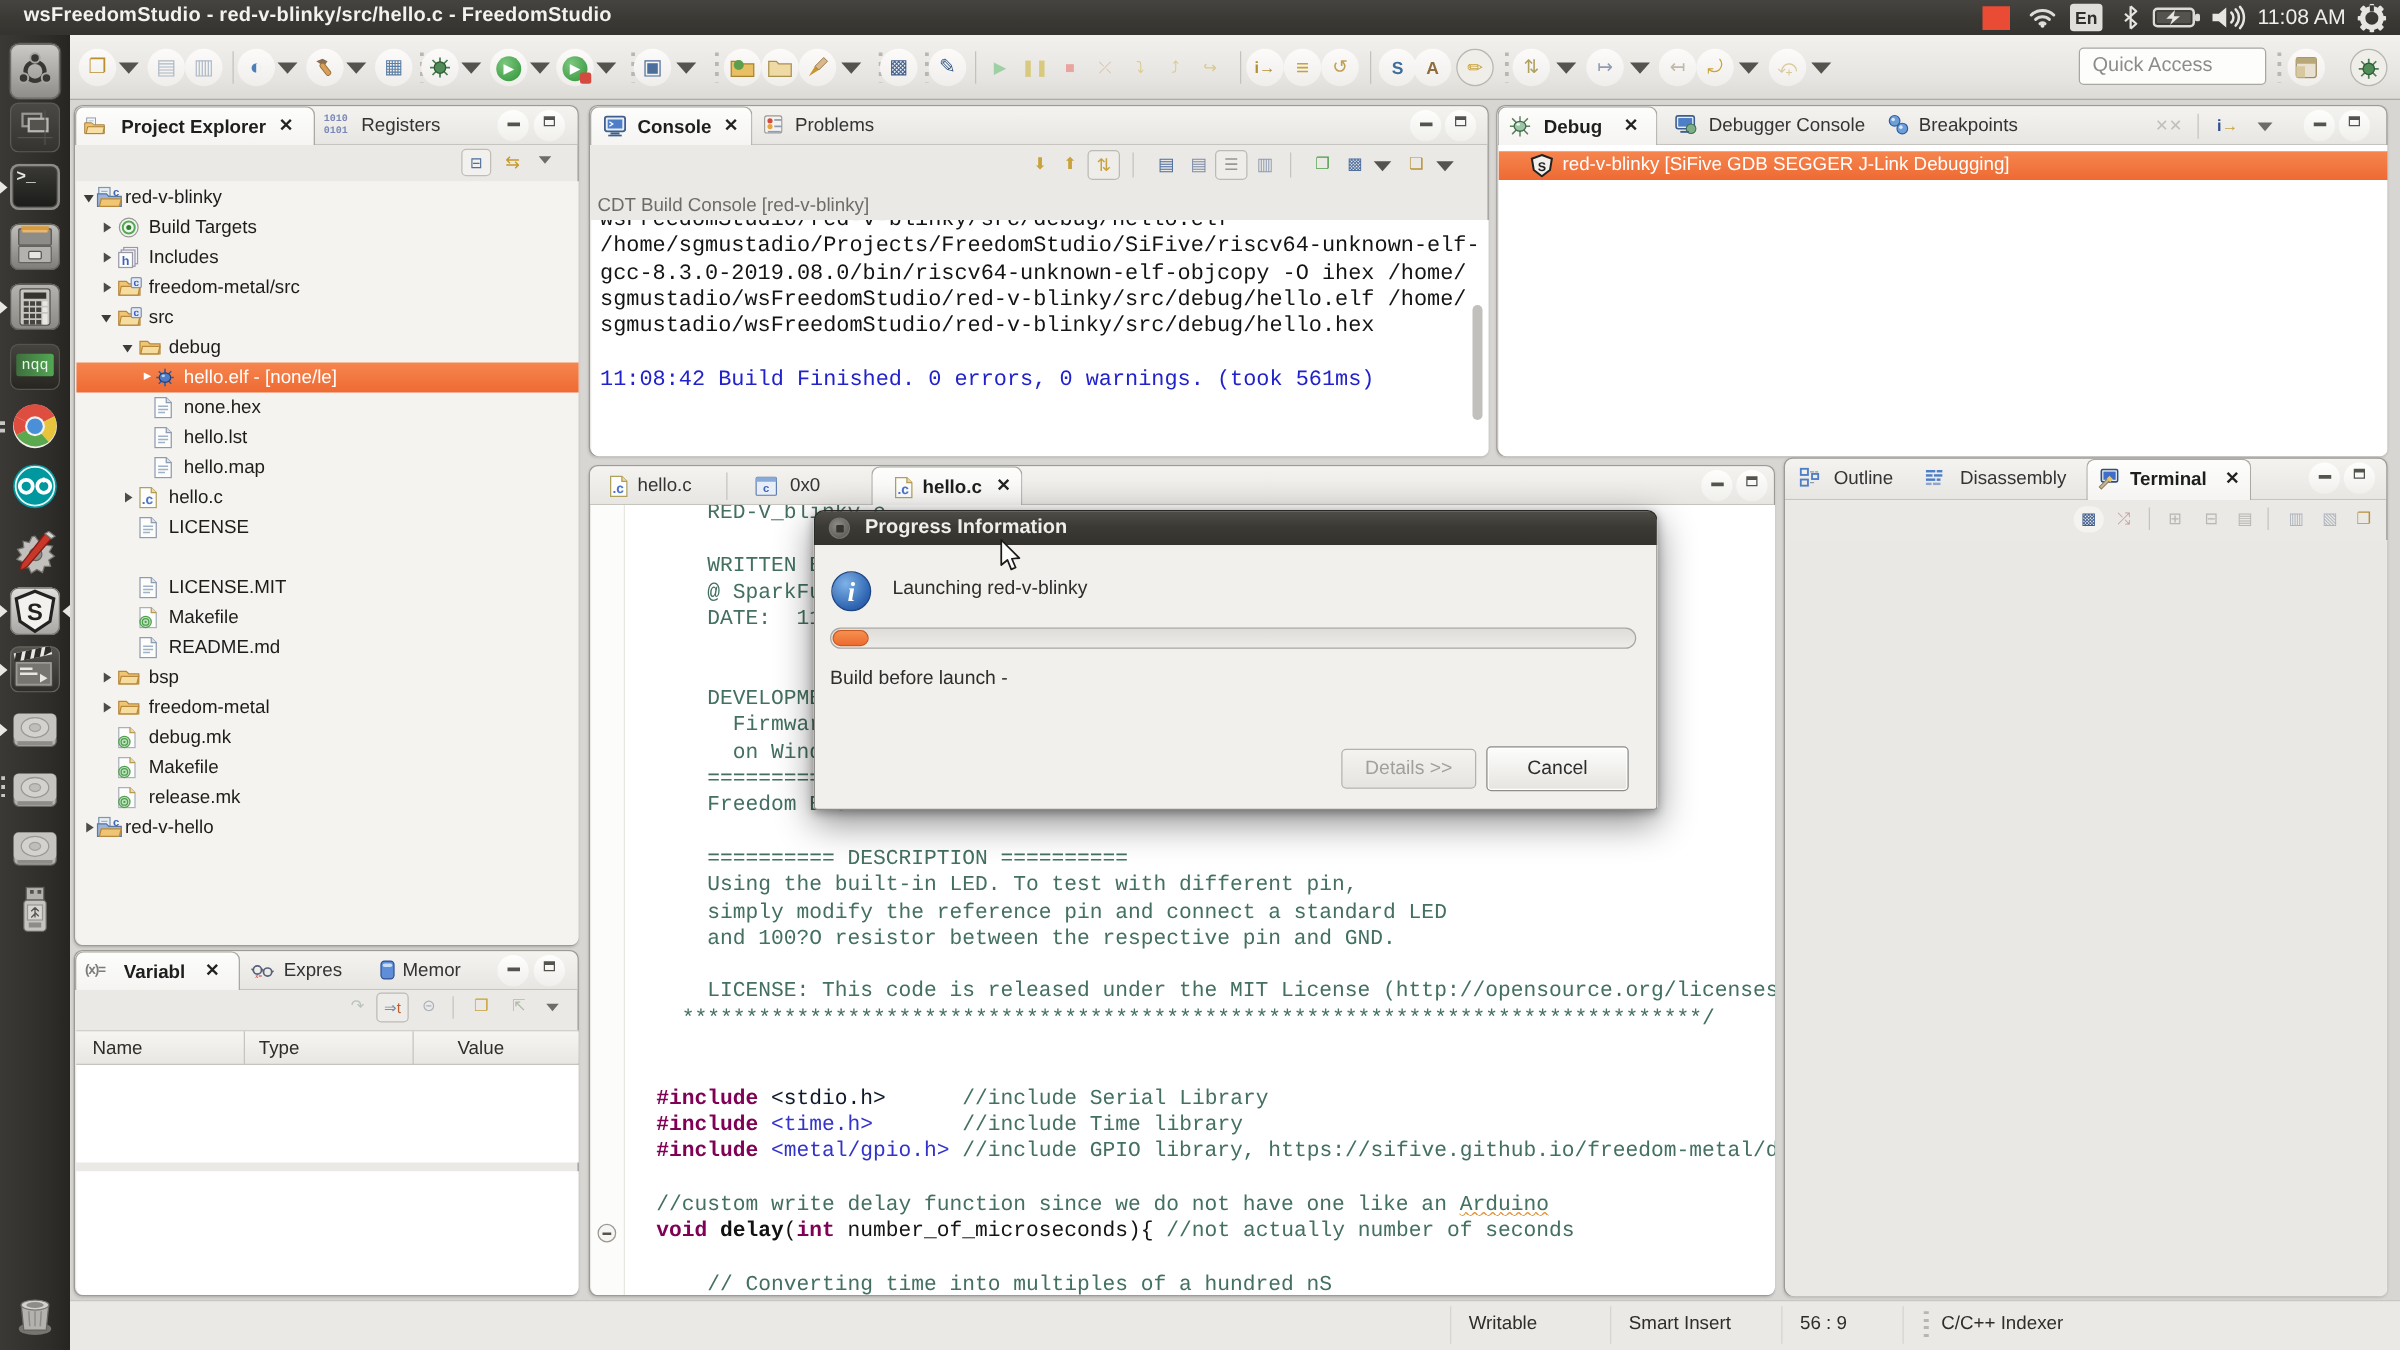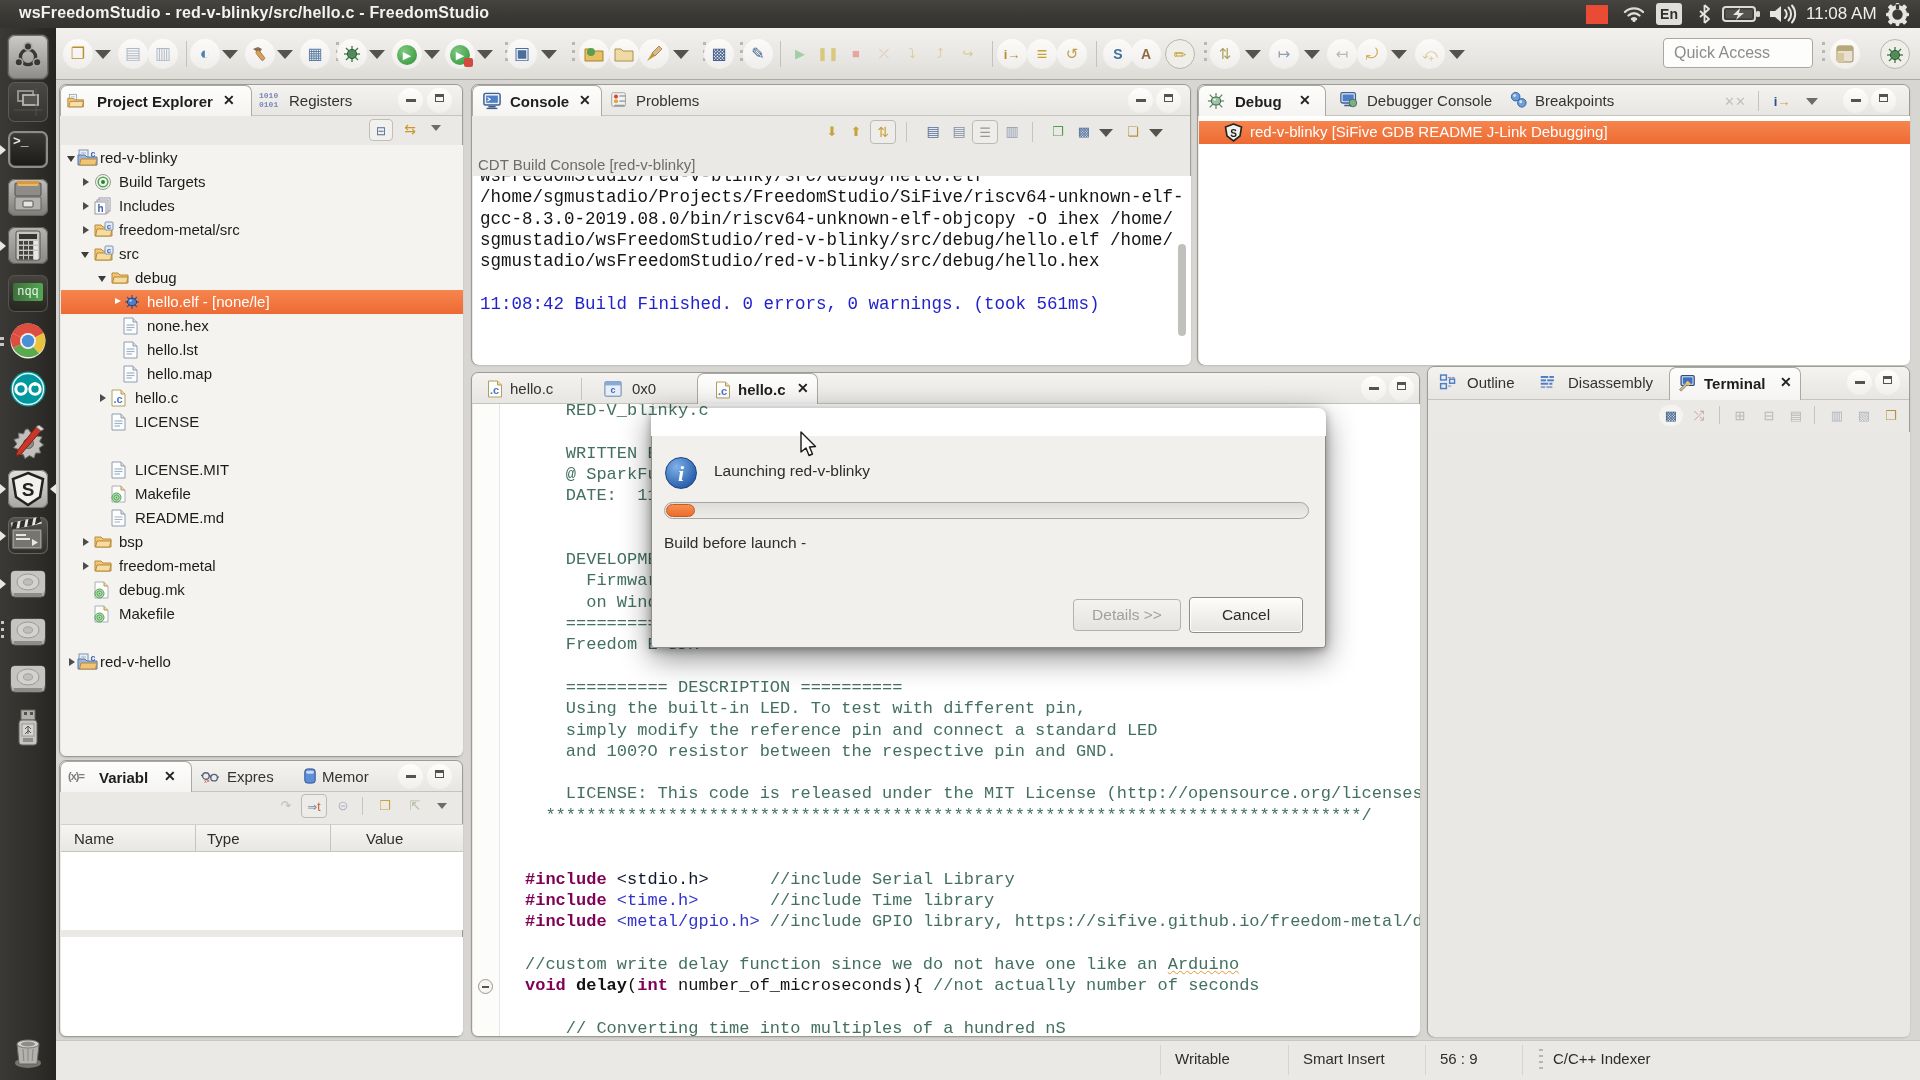--- a/index.html
+++ b/index.html
@@ -559,20 +559,30 @@
         <div class="trow" style="top:457px;">
           <svg class="tico" style="left:33px;top:3px;" width="16" height="18" viewBox="0 0 16 18">
             <path d="M1 1 L10 1 L14 5 L14 17 L1 17 Z" fill="#FDFDFC" stroke="#A8B0BA" stroke-width="1"></path>
             <path d="M10 1 L10 5 L14 5" fill="#EAD9A8" stroke="#B89A50" stroke-width="1"></path>
             <circle cx="5.5" cy="12.5" r="4.5" fill="#BFE3BF" stroke="#4E9E4E" stroke-width="1"></circle>
             <circle cx="5.5" cy="12.5" r="2.6" fill="none" stroke="#4E9E4E" stroke-width="1"></circle>
             <circle cx="5.5" cy="12.5" r="0.9" fill="#4E9E4E"></circle>
           </svg>
           <div class="lbl" style="left:58px;">Makefile</div>
         </div>
+        <div class="trow" style="top:481px;">
+          <svg class="tico" style="left:33px;top:3px;" width="16" height="18" viewBox="0 0 16 18">
+            <path d="M1 1 L10 1 L14 5 L14 17 L1 17 Z" fill="#FDFDFC" stroke="#A8B0BA" stroke-width="1"></path>
+            <path d="M10 1 L10 5 L14 5" fill="#EAD9A8" stroke="#B89A50" stroke-width="1"></path>
+            <circle cx="5.5" cy="12.5" r="4.5" fill="#BFE3BF" stroke="#4E9E4E" stroke-width="1"></circle>
+            <circle cx="5.5" cy="12.5" r="2.6" fill="none" stroke="#4E9E4E" stroke-width="1"></circle>
+            <circle cx="5.5" cy="12.5" r="0.9" fill="#4E9E4E"></circle>
+          </svg>
+          <div class="lbl" style="left:58px;">release.mk</div>
+        </div>
         <div class="trow" style="top:505px;">
           <div class="tarrow" style="left:8px;"></div>
           <svg class="tico" style="left:16px;top:3px;" width="22" height="18" viewBox="0 0 22 18">
             <rect x="2" y="1" width="9" height="11" fill="#E8EEF6" stroke="#7E94B0" stroke-width="1"></rect>
             <line x1="4" y1="4" x2="9" y2="4" stroke="#9FB2C8"></line>
             <line x1="4" y1="6.5" x2="9" y2="6.5" stroke="#9FB2C8"></line>
             <path d="M1 6 L8 6 L10 8 L20 8 L20 16 L1 16 Z" fill="#9CB4D8" stroke="#5878A8" stroke-width="1"></path>
             <path d="M4 10 L20 10 L18.5 16 L2.5 16 Z" fill="#EFC474" stroke="#B8893B" stroke-width="1"></path>
             <text x="16" y="8" text-anchor="middle" font-size="9" font-weight="bold" fill="#3E64B8" font-family="Liberation Sans">c</text>
           </svg>
@@ -720,21 +730,21 @@
   <div class="abs" style="left:572px;top:7px;width:24px;height:20px;text-align:center;"><span style="color:#2E4E8E;font-size:13px;font-weight:bold;">i</span><span style="color:#C8A23A;font-size:13px;">→</span></div>
   <div class="abs" style="left:608px;top:13px;width:0;height:0;border-left:6px solid transparent;border-right:6px solid transparent;border-top:7px solid #6E6C68;"></div>
   <div class="mmbtn" style="left:645px;"><span style="width:10px;height:3px;background:#55534E;"></span></div>
   <div class="mmbtn" style="left:673px;"><span style="width:9px;height:8px;border:1.5px solid #55534E;border-top-width:3px;"></span></div>
   <div class="white" style="left:1px;top:31px;width:711px;height:249px;border-radius:0 0 6px 6px;">
     <div class="abs" style="left:0;top:5px;width:711px;height:23px;background:linear-gradient(#F6854E,#EE6A33);">
           <svg class="abs" style="left:25px;top:2px" width="19" height="19" viewBox="0 0 19 19">
             <path d="M9.5 1 L17.5 4 L16 13 L9.5 18 L3 13 L1.5 4 Z" fill="#F2F1EE" stroke="#232220" stroke-width="1.6"></path>
             <text x="9.5" y="13.5" text-anchor="middle" font-size="10" font-weight="bold" fill="#232220">S</text>
           </svg>
-      <span class="abs" style="left:51px;top:2px;font-size:15px;color:#FFF;">red-v-blinky [SiFive GDB README J-Link Debugging]</span>
+      <span class="abs" style="left:51px;top:2px;font-size:15px;color:#FFF;">red-v-blinky [SiFive GDB SEGGER J-Link Debugging]</span>
     </div>
   </div>
 </div>
   <div class="panel" id="editor" style="left:471px;top:372px;width:949px;height:665px;">
   <div class="phead"></div>
   <div class="tab" style="left:1px;width:108px;">
         <svg class="tabico" style="left:13px;top:7px" width="16" height="18" viewBox="0 0 15 18">
           <path d="M1 1 L10 1 L14 5 L14 17 L1 17 Z" fill="#FDFDFC" stroke="#B0A060" stroke-width="1"></path>
           <path d="M10 1 L10 5 L14 5" fill="#EAD9A8" stroke="#B89A50" stroke-width="1"></path>
           <text x="7" y="14" text-anchor="middle" font-size="11" font-weight="bold" fill="#4E74C8" font-family="Liberation Sans">.c</text>
@@ -863,20 +873,26 @@
     <div class="abs" style="left:1232px;top:4px;width:1px;height:30px;background:#D6D4D0;"></div>
     <div class="abs" style="left:1247px;top:9px;font-size:15px;color:#2E2D2B;">Smart Insert</div>
     <div class="abs" style="left:1369px;top:4px;width:1px;height:30px;background:#D6D4D0;"></div>
     <div class="abs" style="left:1384px;top:9px;font-size:15px;color:#2E2D2B;">56 : 9</div>
     <div class="abs" style="left:1466px;top:4px;width:1px;height:30px;background:#D6D4D0;"></div>
     <div class="abs" style="left:1483px;top:8px;width:4px;height:22px;background:repeating-linear-gradient(#B8B6B2 0 2.5px, transparent 2.5px 6px);"></div>
     <div class="abs" style="left:1497px;top:9px;font-size:15px;color:#2E2D2B;">C/C++ Indexer</div>
 </div>
   <div class="abs" id="dialog" style="left:651px;top:408px;width:675px;height:240px;z-index:60;">
     <div class="abs" style="left:0;top:0;width:675px;height:240px;border-radius:8px 8px 3px 3px;box-shadow:0 10px 30px rgba(0,0,0,.45), 0 2px 8px rgba(0,0,0,.3);"></div>
+    <div class="abs" style="left:0;top:0;width:675px;height:28px;background:linear-gradient(#4E4D47,#3B3A35 45%,#33322D);border-radius:8px 8px 0 0;border:1px solid #2A2925;border-bottom:none;">
+      <div class="abs" style="left:11px;top:5px;width:17px;height:17px;border-radius:9px;background:radial-gradient(circle at 40% 35%,#8E8C86,#55534E);border:1px solid #77756F;">
+          <div style="position:absolute;left:4.5px;top:4.5px;width:6px;height:6px;background:#35342F;border-radius:1px;"></div>
+        </div>
+      <div class="abs" style="left:40px;top:4px;font-size:16px;font-weight:bold;color:#EFEEEA;">Progress Information</div>
+    </div>
     <div class="abs" style="left:0;top:28px;width:675px;height:212px;background:#F1F0ED;border:1px solid #8E8C88;border-top:none;border-radius:0 0 3px 3px;">
       <div class="abs" style="left:13px;top:21px;width:32px;height:32px;border-radius:17px;background:radial-gradient(circle at 35% 30%,#7EB2E8,#2E64B0 70%,#1E4E96);border:1px solid #1E4484;">
         <span style="position:absolute;left:12px;top:3px;color:#FFF;font-size:22px;font-style:italic;font-weight:bold;font-family:'Liberation Serif',serif;">i</span>
       </div>
       <div class="abs" style="left:62px;top:26px;font-size:15.5px;color:#2E2D2B;">Launching red-v-blinky</div>
       <div class="abs" style="left:12px;top:66px;width:645px;height:17px;background:linear-gradient(#DFDDD9,#EDECE9);border:1px solid #A8A6A2;border-radius:9px;">
         <div class="abs" style="left:1px;top:1px;width:29px;height:13px;background:linear-gradient(#F59050,#ED6B2F);border:1px solid #C85A20;border-radius:7px;"></div>
       </div>
       <div class="abs" style="left:12px;top:98px;font-size:15.5px;color:#2E2D2B;">Build before launch -</div>
       <div class="abs" style="left:421px;top:163px;width:108px;height:32px;background:linear-gradient(#F4F3F0,#E6E4E0);border:1px solid #B4B2AD;border-radius:4px;text-align:center;line-height:30px;font-size:15.5px;color:#A2A09C;">Details &gt;&gt;</div>

